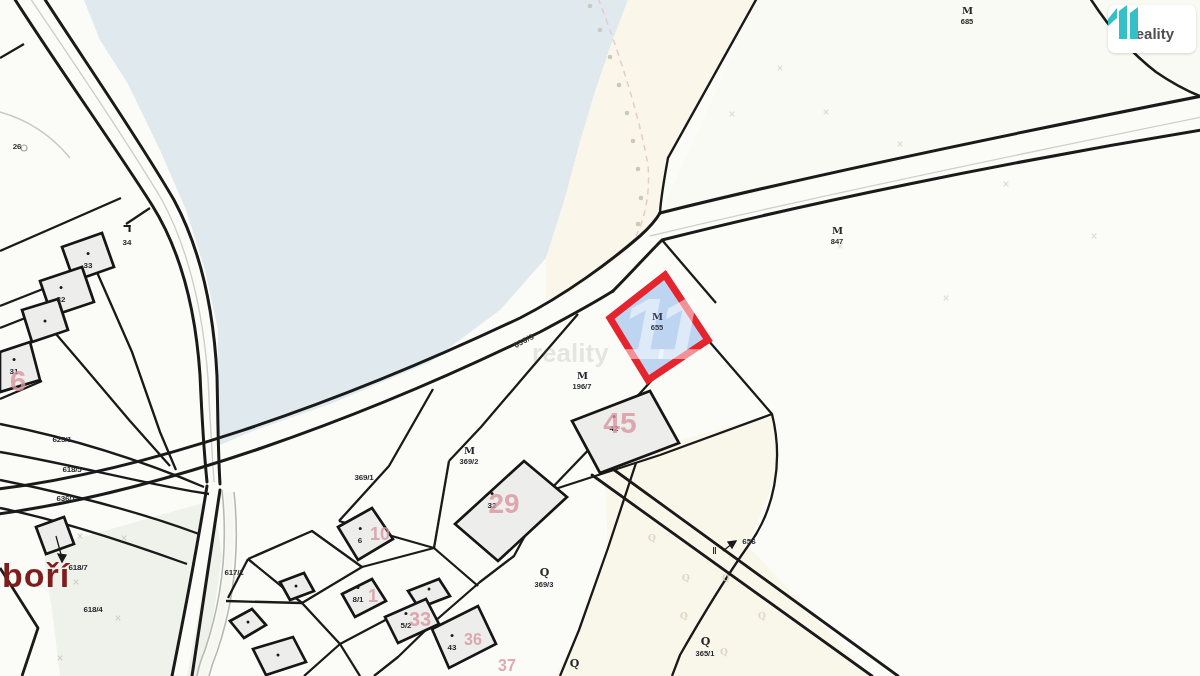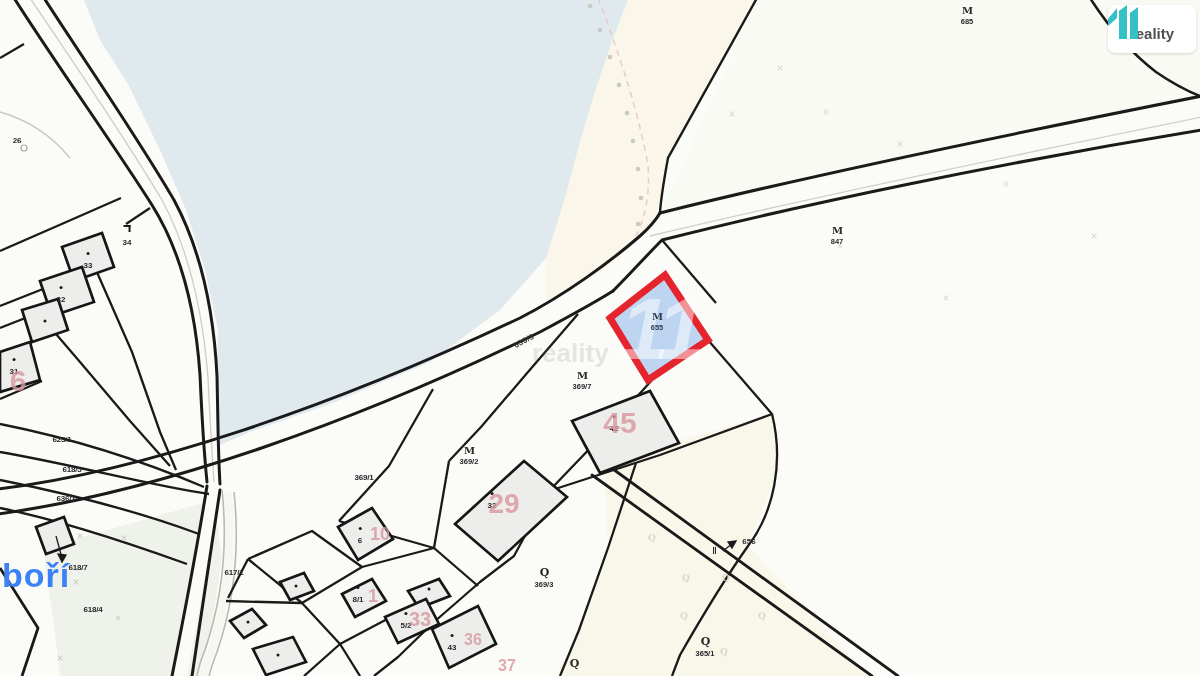--- a/index.html
+++ b/index.html
@@ -21,21 +21,21 @@
   .bl .bnum{font:600 8px "Liberation Sans",sans-serif;}
   .rn{color:#d8969e;opacity:.8;font-weight:700;font-family:"Liberation Sans",sans-serif;}
   .fm{font:700 9px "DejaVu Serif",serif;color:#dbdbd2;transform:translate(-50%,-50%);}
   .road-label{position:absolute;font:600 8px "Liberation Sans",sans-serif;color:#3a3a3a;
     transform:translate(-50%,-50%) rotate(-28deg);letter-spacing:.3px;}
   .sheet{position:absolute;left:966px;top:140px;width:124px;height:38px;
     border:3px solid #e5e5e1;background:rgba(252,252,250,.55);
     display:flex;align-items:center;justify-content:center;
     font:700 28px "Liberation Sans",sans-serif;color:#dddbd6;letter-spacing:3px;}
   .place{position:absolute;left:2px;top:556px;
-    font:700 34px "Liberation Sans",sans-serif;color:#3b82f6;letter-spacing:1px;}
+    font:700 34px "Liberation Sans",sans-serif;color:#7f1d1d;letter-spacing:1px;}
   .wm-11{position:absolute;left:620px;top:278px;font:700 88px "Liberation Sans",sans-serif;
     font-style:italic;color:rgba(255,255,255,.5);letter-spacing:-6px;}
   .wm-txt{position:absolute;left:532px;top:338px;font:700 26px "Liberation Sans",sans-serif;
     color:rgba(110,120,118,.16);}
   .logo{position:absolute;right:4px;top:5px;width:88px;height:48px;background:#fff;
     border-radius:7px;box-shadow:0 1px 3px rgba(0,0,0,.15);
     display:flex;align-items:center;justify-content:center;gap:4px;}
   .logo .word{font:600 15px "Liberation Sans",sans-serif;color:#4f4f51;margin-top:8px;}
   .pointer-sym{font:700 9px "Liberation Sans",sans-serif;letter-spacing:-1px;}
   .pointer-num{font:600 8px "Liberation Sans",sans-serif;}
@@ -154,21 +154,21 @@
     <polygon points="736,541 728,542 732,548"></polygon>
   </g>
 
   <polygon points="665,275 708,340 648,380 610,318" fill="rgba(130,175,235,0.5)" stroke="#e5242e" stroke-width="7" stroke-linejoin="miter"></polygon>
 </svg>
 
 <div class="wm-11">11</div>
 <div class="wm-txt">reality</div>
 
 <div id="labels">
-      <div class="lbl pl" style="left: 17px; top: 141px;">26</div>
+      <div class="lbl pl" style="left: 17px; top: 147px;">26</div>
       <div class="lbl pl" style="left: 62px; top: 440px;">625/1</div>
       <div class="lbl pl" style="left: 72px; top: 470px;">618/5</div>
       <div class="lbl pl" style="left: 66px; top: 499px;">636/1</div>
       <div class="lbl pl" style="left: 78px; top: 568px;">618/7</div>
       <div class="lbl pl" style="left: 93px; top: 610px;">618/4</div>
       <div class="lbl pl" style="left: 234px; top: 573px;">617/1</div>
       <div class="lbl pl" style="left: 364px; top: 478px;">369/1</div>
       <div class="lbl sl" style="left: 967px; top: 15px;">
         <span class="sym">М</span>
         <span class="num">685</span>
@@ -176,21 +176,21 @@
       <div class="lbl sl" style="left: 837px; top: 235px;">
         <span class="sym">М</span>
         <span class="num">847</span>
       </div>
       <div class="lbl sl hl" style="left: 657px; top: 321px;">
         <span class="sym">М</span>
         <span class="num">655</span>
       </div>
       <div class="lbl sl" style="left: 582px; top: 380px;">
         <span class="sym">М</span>
-        <span class="num">369/7</span>
+        <span class="num">196/7</span>
       </div>
       <div class="lbl sl" style="left: 469px; top: 455px;">
         <span class="sym">М</span>
         <span class="num">369/2</span>
       </div>
       <div class="lbl sl q" style="left: 544px; top: 577px;">
         <span class="sym">Q</span>
         <span class="num">369/3</span>
       </div>
       <div class="lbl sl q" style="left: 705px; top: 646px;">

